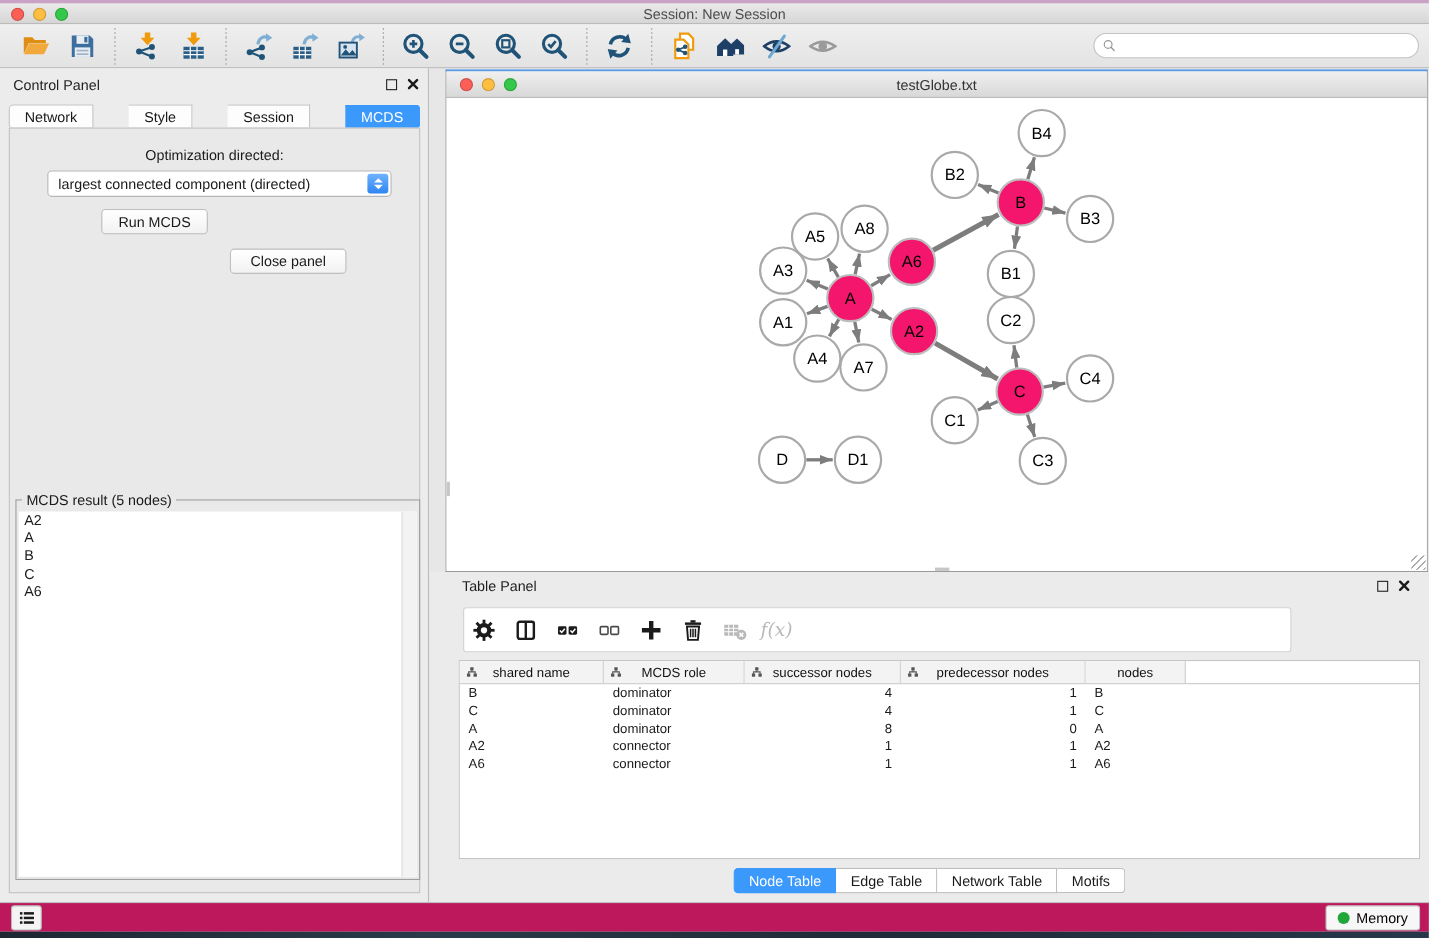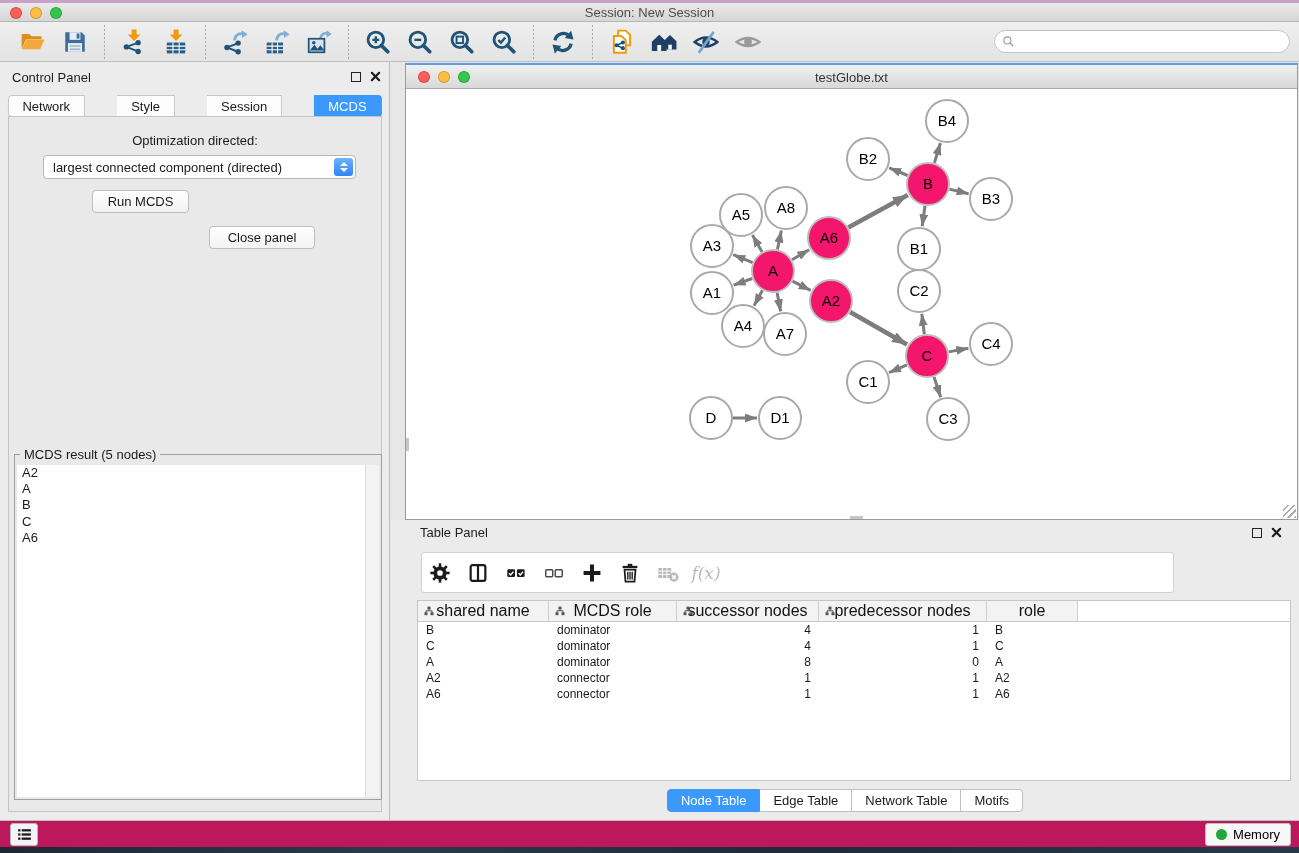--- a/index.html
+++ b/index.html
@@ -76,21 +76,21 @@
   .tp-title { position:absolute; left:29px; top:5px; font-size:13px; color:#1E1E1E; }
   .tp-head-icons { position:absolute; right:17px; top:7px; display:flex; gap:9px; align-items:center; }
   .tp-toolbar { position:absolute; left:30px; top:32px; width:753px; height:41px; background:#fff;
     border:1px solid #D2D2D2; border-radius:3px; display:flex; align-items:center; padding-left:2px; }
   .tp-btn { width:32px; height:32px; border:none; background:none; display:flex; align-items:center; justify-content:center; cursor:pointer; margin-right:6px; }
   .tp-btn svg { width:22px; height:22px; }
   .tp-btn.disabled { cursor:default; }
   .fx-label { font-family:"DejaVu Serif", serif; font-style:italic; font-size:17px; color:#B9B9B9; }
   .data-table { position:absolute; left:26px; top:80px; width:874px; height:181px; background:#fff; border:1px solid #C6C6C6; }
   .dt-header { display:flex; height:21px; border-bottom:1px solid #C9C9C9; }
-  .dt-hcell { position:relative; background:#F3F3F3; border-right:1px solid #CFCFCF; display:flex; align-items:center; justify-content:center; font-size:16px; color:#111; cursor:pointer; }
+  .dt-hcell { position:relative; background:#F3F3F3; border-right:1px solid #CFCFCF; display:flex; align-items:center; justify-content:center; font-size:12px; color:#111; cursor:pointer; }
   .dt-hcell .hicon { position:absolute; left:6px; top:5px; }
   .dt-row { display:flex; height:16px; align-items:center; cursor:default; }
   .dt-cell { font-size:12px; padding:0 8px; white-space:nowrap; overflow:hidden; }
   .tp-tabs { position:absolute; left:0; right:0; top:269px; display:flex; justify-content:center; }
   .seg { display:flex; height:23px; }
   .seg-tab { border:1px solid #BEBEBE; border-left:none; background:#fff; font-size:13px; padding:0 13px;
     display:flex; align-items:center; cursor:pointer; font-family:"Liberation Sans",sans-serif; color:#1a1a1a; }
   .seg-tab:first-child { border-left:1px solid #BEBEBE; border-radius:4px 0 0 4px; }
   .seg-tab:last-child { border-radius:0 4px 4px 0; }
   .seg-tab.active { background:#3B99FC; border-color:#3B99FC; color:#fff; }
@@ -624,21 +624,21 @@
           </svg>
           <span>successor nodes</span>
         </div>
         <div class="dt-hcell" style="width: 168px;">
           <svg class="hicon" width="10" height="10">
             <use href="#h-org"></use>
           </svg>
           <span>predecessor nodes</span>
         </div>
         <div class="dt-hcell" style="width: 91px;">
-          <span>role</span>
+          <span>nodes</span>
         </div>
       </div>
     <div class="dt-body">
         <div class="dt-row">
           <div class="dt-cell" style="width: 131px; text-align: left;">B</div>
           <div class="dt-cell" style="width: 128px; text-align: left;">dominator</div>
           <div class="dt-cell" style="width: 142px; text-align: right;">4</div>
           <div class="dt-cell" style="width: 168px; text-align: right;">1</div>
           <div class="dt-cell" style="width: 91px; text-align: left;">B</div>
         </div>

